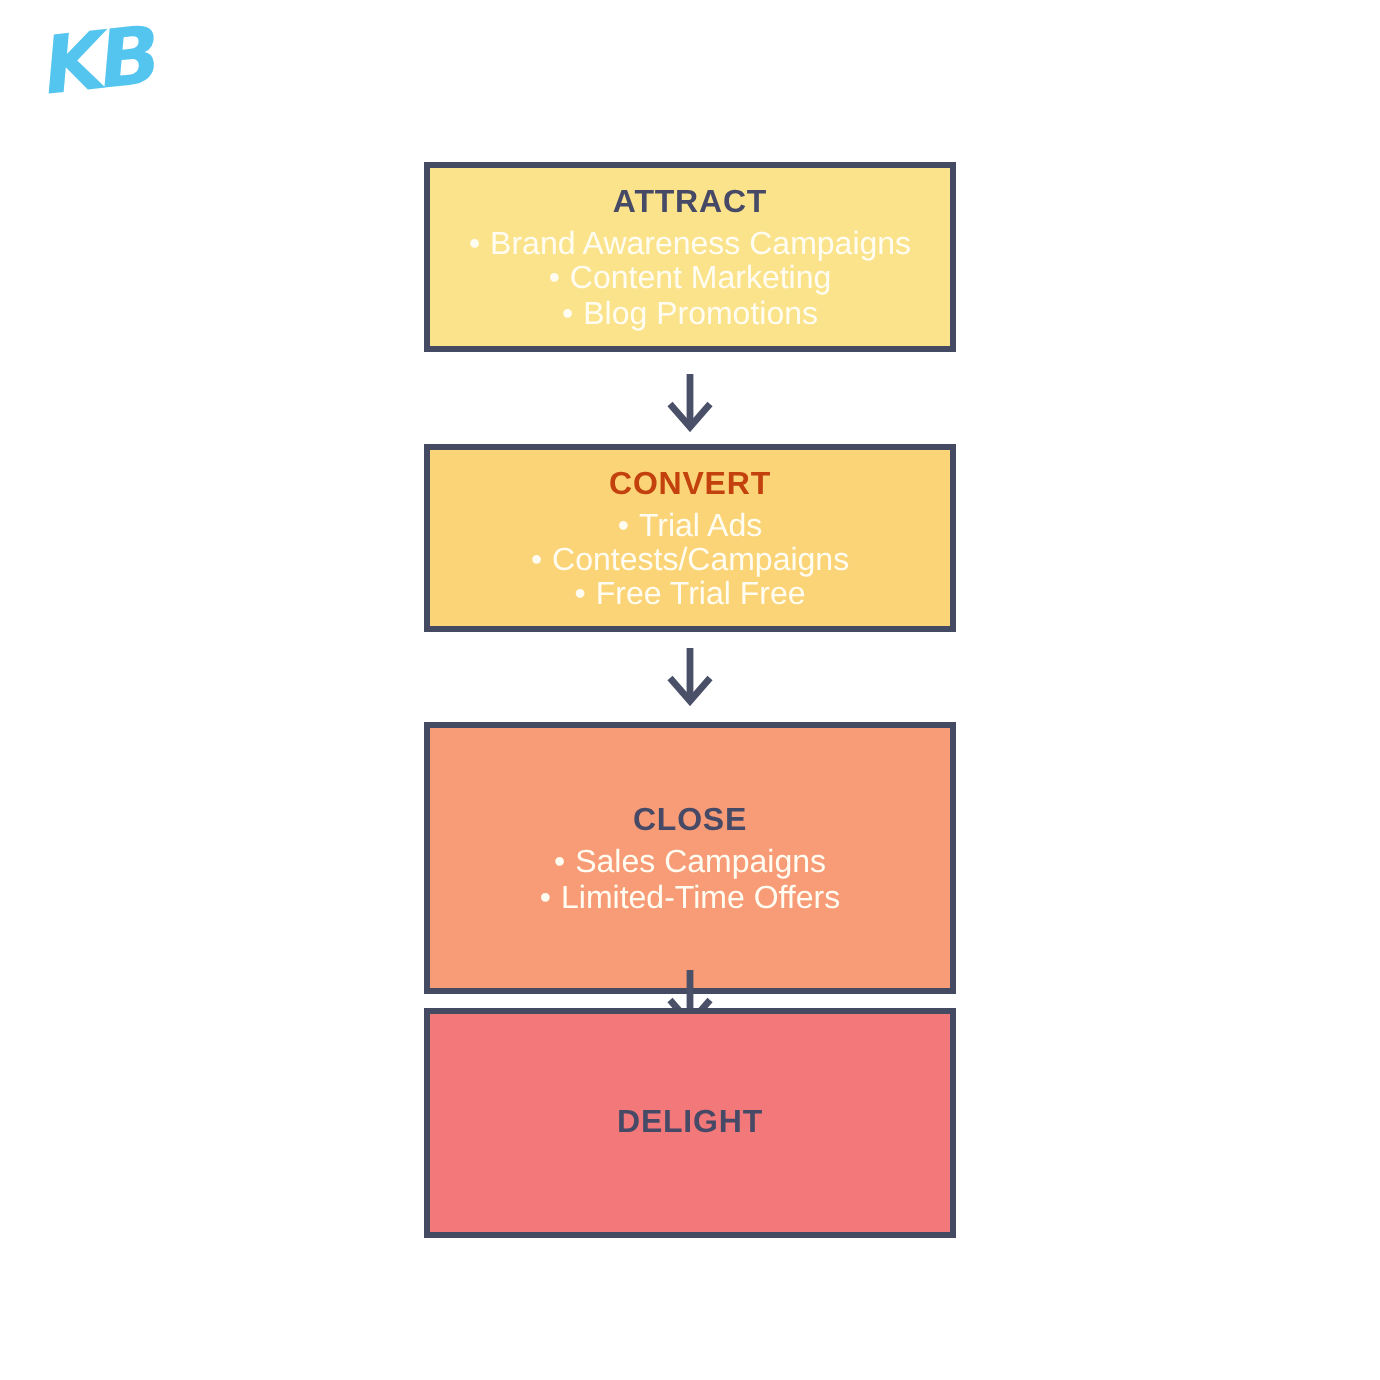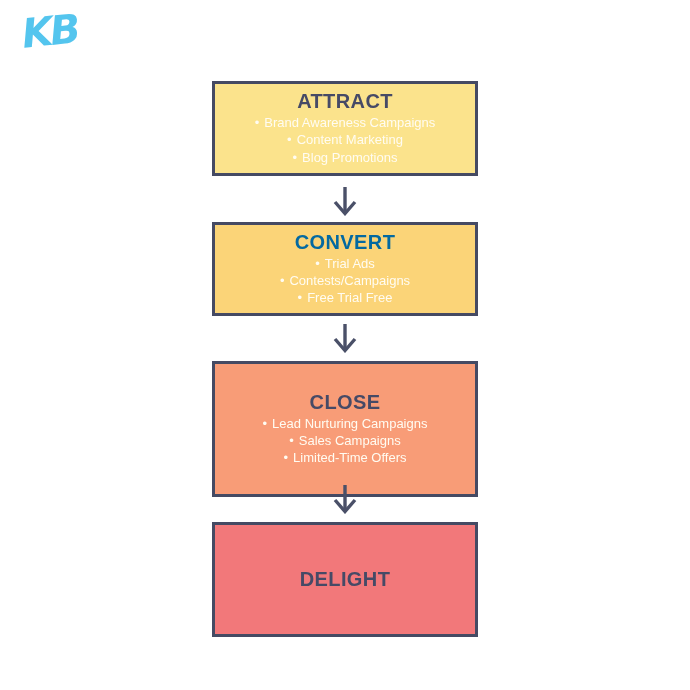--- a/index.html
+++ b/index.html
@@ -34,32 +34,32 @@
     box-sizing: border-box;
     display: flex;
     flex-direction: column;
     justify-content: center;
     align-items: center;
     text-align: center;
   }
   .s0 { top: 81px;  height: 95px; }
   .s1 { top: 222px; height: 94px; }
   .s2 { top: 361px; height: 136px; }
-  .s3 { top: 522px; height: 115px; }
+  .s3 { top: 504px; height: 115px; }
   .stage-title {
-    font-size: 20px;
+    font-size: 16px;
     font-weight: bold;
     letter-spacing: 0.4px;
     line-height: 21px;
   }
   .stage-items {
     list-style: none;
     margin: 2px 0 0 0;
     padding: 0;
-    font-size: 13px;
+    font-size: 16px;
     line-height: 17.2px;
     text-align: center;
   }
   .stage-items li { white-space: nowrap; }
   .bullet { margin-right: 5px; }
   .arrow {
     position: absolute;
     left: 331px;
     width: 28px;
     height: 30px;
@@ -92,21 +92,21 @@
   </div>
 
   <div class="arrow a0" style="color: rgb(74, 80, 104);">
     <svg viewBox="0 0 28 30" fill="none" stroke="currentColor" stroke-width="3.4">
       <line x1="14" y1="1" x2="14" y2="26"></line>
       <polyline points="4,16 14,27.5 24,16" stroke-linejoin="miter"></polyline>
     </svg>
   </div>
 
   <div class="stage s1" style="background-color: rgb(251, 212, 120);">
-    <div class="stage-title" style="color: #0369a1;">CONVERT</div>
+    <div class="stage-title" style="color: #c2410c;">CONVERT</div>
     <ul class="stage-items" style="color: rgb(255, 252, 242);">
       <li>
         <span class="bullet">•</span><span>Trial Ads</span>
       </li>
       <li>
         <span class="bullet">•</span><span>Contests/Campaigns</span>
       </li>
       <li>
         <span class="bullet">•</span><span>Free Trial Free</span>
       </li>
@@ -117,23 +117,20 @@
     <svg viewBox="0 0 28 30" fill="none" stroke="currentColor" stroke-width="3.4">
       <line x1="14" y1="1" x2="14" y2="26"></line>
       <polyline points="4,16 14,27.5 24,16" stroke-linejoin="miter"></polyline>
     </svg>
   </div>
 
   <div class="stage s2" style="background-color: rgb(248, 156, 119);">
     <div class="stage-title" style="color: rgb(70, 74, 102);">CLOSE</div>
     <ul class="stage-items" style="color: rgb(255, 252, 242);">
       <li>
-        <span class="bullet">•</span><span>Lead Nurturing Campaigns</span>
-      </li>
-      <li>
         <span class="bullet">•</span><span>Sales Campaigns</span>
       </li>
       <li>
         <span class="bullet">•</span><span>Limited-Time Offers</span>
       </li>
     </ul>
   </div>
 
   <div class="arrow a2" style="color: rgb(74, 80, 104);">
     <svg viewBox="0 0 28 30" fill="none" stroke="currentColor" stroke-width="3.4">

